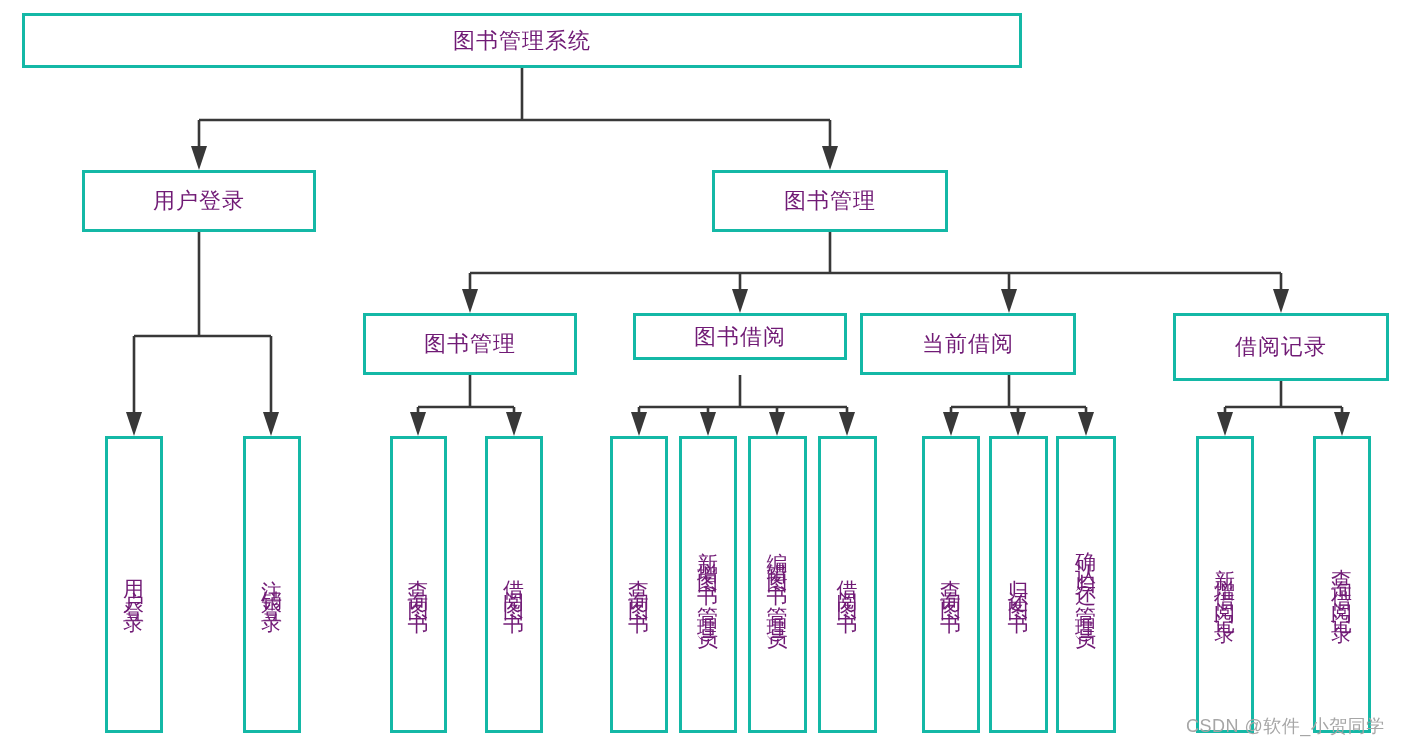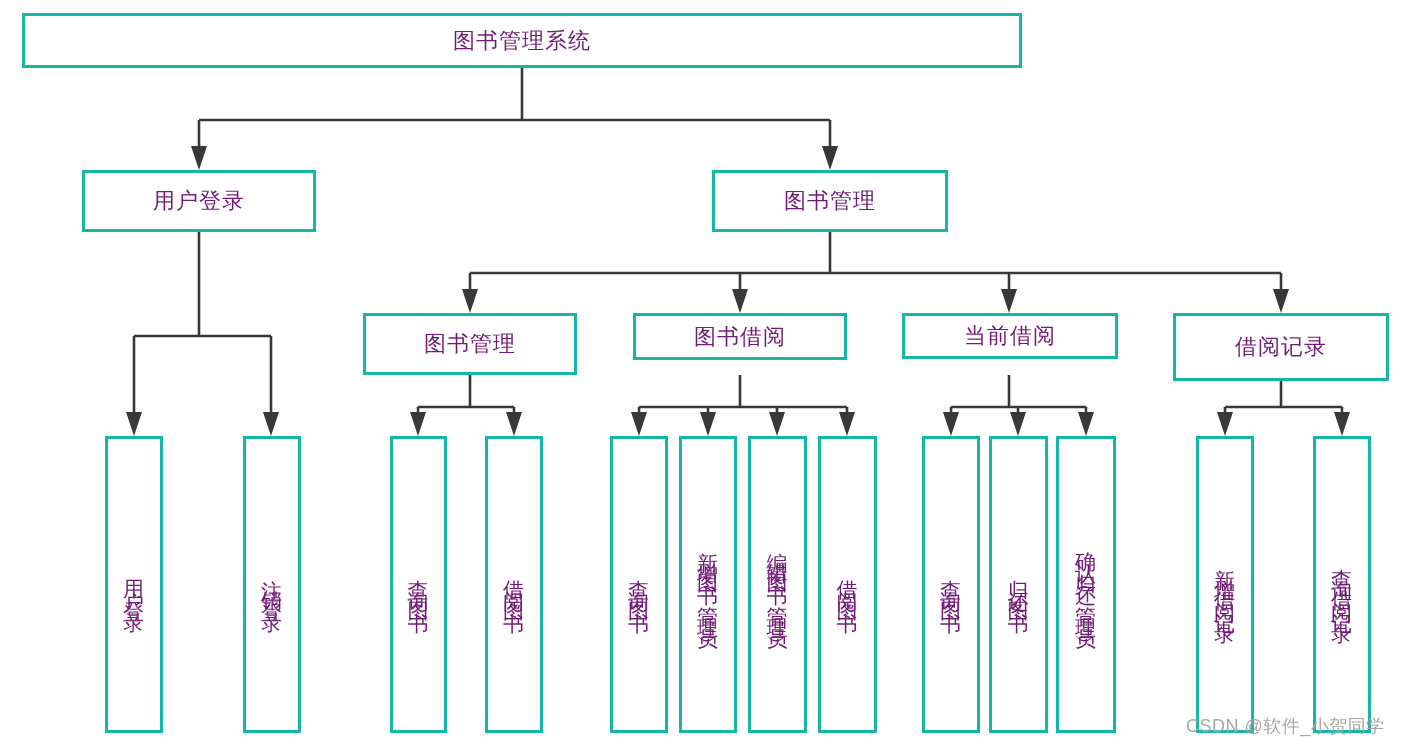--- a/index.html
+++ b/index.html
@@ -124,21 +124,21 @@
   <div class="box" style="left:712px;top:170px;width:236px;height:62px;">
     <span>图书管理</span>
   </div>
 
   <div class="box" style="left:363px;top:313px;width:214px;height:62px;">
     <span>图书管理</span>
   </div>
   <div class="box" style="left:633px;top:313px;width:214px;height:47px;text-align:right;">
     <span>图书借阅</span>
   </div>
-  <div class="box" style="left:902px;top:313px;width:216px;height:46px;">
+  <div class="box" style="left:860px;top:313px;width:216px;height:62px;">
     <span>当前借阅</span>
   </div>
   <div class="box" style="left:1173px;top:313px;width:216px;height:68px;">
     <span>借阅记录</span>
   </div>
 
   <div class="box vbox" style="left:105px;top:436px;width:58px;height:297px;">
     <span>用户登录</span>
   </div>
   <div class="box vbox" style="left:243px;top:436px;width:58px;height:297px;">

